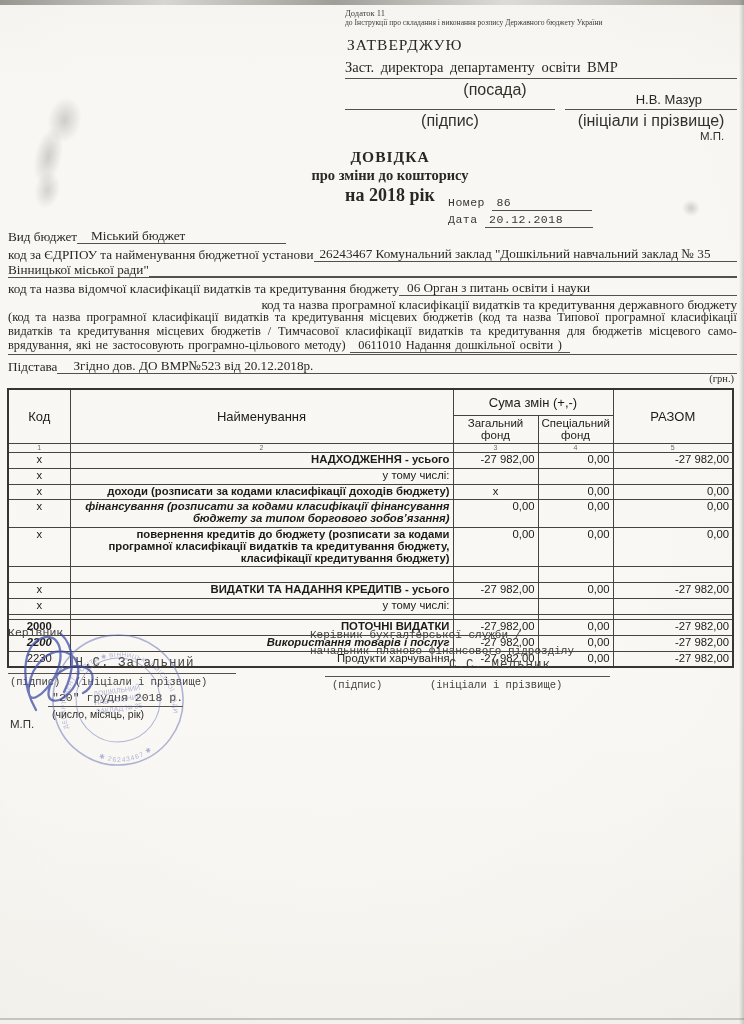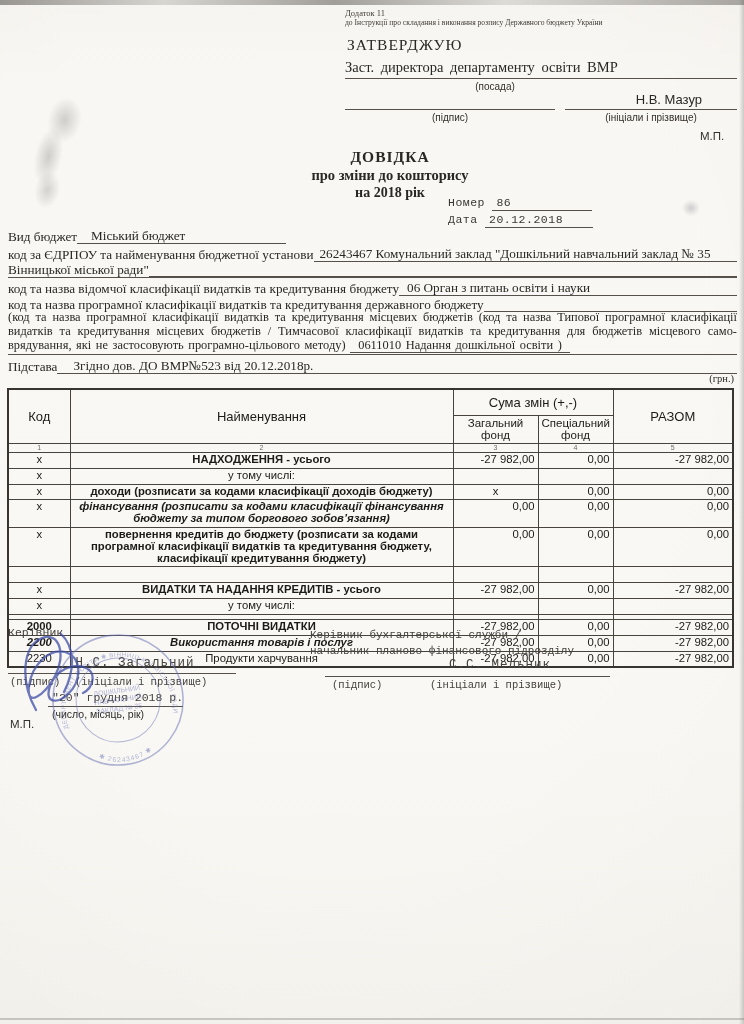--- a/index.html
+++ b/index.html
@@ -8,21 +8,21 @@
     background:
       radial-gradient(120% 110% at 45% 35%, rgba(255,255,255,.35) 40%, rgba(0,0,0,0) 75%),
       linear-gradient(180deg, #f2efe9 0%, #f5f3ee 8%, #f6f4ef 70%, #f1efe9 100%);
     font-family:"Liberation Serif", serif; color:#2a2824;
   }
   .abs { position:absolute; }
   .u { border-bottom:1px solid #55514a; }
   .fill { flex:1 1 auto; }
   .fline { position:absolute; left:8px; width:729px; display:flex; align-items:flex-end; font-size:13.2px; line-height:15px; }
   .fline .lbl { white-space:nowrap; }
-  .cap { font-family:"Liberation Sans", sans-serif; font-size:10px; color:#333029; }
+  .cap { font-family:"Liberation Sans", sans-serif; font-size:16px; color:#333029; }
 
   
   .scan-top { position:absolute; top:0; left:0; right:0; height:5px;
     background:linear-gradient(90deg, rgba(75,72,66,.55) 0%, rgba(75,72,66,.18) 22%, rgba(75,72,66,.50) 45%, rgba(75,72,66,.15) 68%, rgba(75,72,66,.45) 100%); }
   .scan-right { position:absolute; top:0; right:0; bottom:0; width:5px;
     background:linear-gradient(270deg, rgba(90,87,80,.28), rgba(0,0,0,0)); }
   .scan-bottom { position:absolute; left:0; right:0; bottom:4px; height:2px; background:rgba(120,116,108,.35); }
   .smudge1 { position:absolute; left:22px; top:70px; width:60px; height:150px; transform:rotate(12deg);
     background:
       radial-gradient(ellipse 40% 22% at 62% 32%, rgba(100,98,94,.28), rgba(0,0,0,0) 70%),
@@ -43,21 +43,21 @@
   .sigline1 { left:345px; top:109px; width:210px; }
   .sigline2 { left:565px; top:109px; width:172px; }
   .cap1 { left:345px; top:112px; width:210px; text-align:center; }
   .cap2 { left:565px; top:112px; width:172px; text-align:center; }
   .mp-top { left:700px; top:130px; font-family:"Liberation Sans", sans-serif; font-size:11.5px; color:#33312c; }
 
   
   .doc-title { left:250px; top:148px; width:280px; text-align:center; font-weight:bold; }
   .doc-title .t1 { font-size:15.5px; letter-spacing:1px; }
   .doc-title .t2 { font-size:14.5px; margin-top:1px; }
-  .doc-title .t3 { font-size:14px; margin-top:1px; }
+  .doc-title .t3 { font-size:18px; margin-top:1px; }
   .numline { left:448px; font-family:"Liberation Mono", monospace; font-size:11.5px; color:#3a3733; letter-spacing:.5px; }
   .numline .val { display:inline-block; border-bottom:1px solid #55514a; padding:0 4px 1px 4px; }
   .numline .v1 { width:92px; }
   .numline .v2 { width:100px; }
 
   
   .hr { position:absolute; height:0; border-bottom:1px solid #55514a; }
   .para { position:absolute; left:8px; top:311px; width:729px; font-size:12.4px; line-height:13.8px; text-align:justify; word-spacing:1.5px; }
   .grn { position:absolute; right:10px; top:373px; font-size:10.5px; }
 
@@ -65,21 +65,21 @@
   .table-wrap { position:absolute; left:7px; top:388px; width:731px; }
   table.doc { border-collapse:collapse; table-layout:fixed; width:727px;
     font-family:"Liberation Sans", sans-serif; color:#1d1b18; border:2px solid #383530; }
   table.doc th, table.doc td { border:1px solid #48443d; padding:1px 3px 2px 3px; vertical-align:top; overflow:hidden; }
   table.doc th { font-weight:normal; text-align:center; vertical-align:middle; }
   .h1 th { font-size:13px; height:22px; }
   .h2 th { font-size:11.5px; height:24px; line-height:12px; }
   tr.idx td { height:8px; padding:0 2px; font-size:7px; line-height:8px; color:#6e6a61; text-align:center; }
   tbody td { font-size:11.3px; line-height:11.8px; }
   td.cc { text-align:center; }
-  td.nm { text-align:center; }
+  td.nm { text-align:right; }
   td.num { text-align:right;margin-left:44px; }
   .b { font-weight:bold; }
   .i { font-style:italic; }
   tr.er td { height:12px; }
   tr.er2 td { height:4px; padding:0; }
 
   
   .s-left-title { left:8px; top:626px; font-family:"Liberation Mono", monospace; font-size:11.5px; color:#45423d; }
   .s-right-t1 { left:310px; top:629px; font-family:"Liberation Mono", monospace; font-size:11px; color:#45423d; }
   .s-right-t2 { left:310px; top:645px; font-family:"Liberation Mono", monospace; font-size:11px; color:#45423d; }
@@ -153,21 +153,21 @@
     <span>Вінницької міської ради"</span>
     <span class="u fill"></span>
   </div>
   <div class="hr" style="left:8px; top:277px; width:729px;"></div>
 
   <div class="fline" style="top:280px;">
     <span class="lbl">код та назва відомчої класифікації видатків та кредитування бюджету</span>
     <span class="u fill" style="padding-left:8px; white-space:nowrap;">06  Орган з питань освіти і науки</span>
   </div>
 
-  <div class="fline" style="top:297px;">
+  <div class="fline" style="top:297px;flex-direction:column;">
     <span class="lbl">код та назва програмної класифікації видатків та кредитування державного бюджету</span>
     <span class="u fill"></span>
   </div>
 
   <div class="para">
     <span>(код та назва програмної класифікації видатків та кредитування місцевих бюджетів (код та назва Типової  програмної  класифікації видатків та кредитування місцевих бюджетів / Тимчасової  класифікації  видатків  та  кредитування  для  бюджетів  місцевого  само-врядування, які не застосовують програмно-цільового методу)</span>
     <span class="u" style="padding:0 8px;">0611010  Надання дошкільної  освіти  )</span>
   </div>
   <div class="hr" style="left:8px; top:354px; width:729px;"></div>
 

